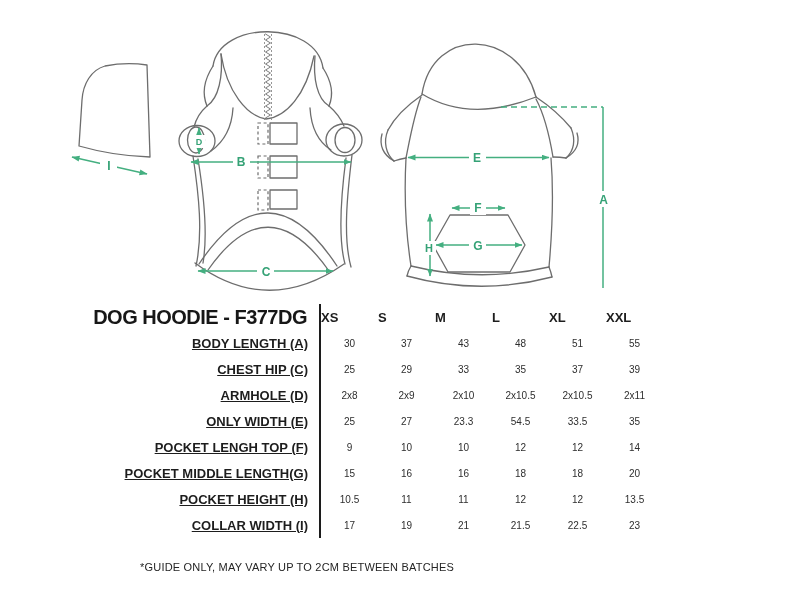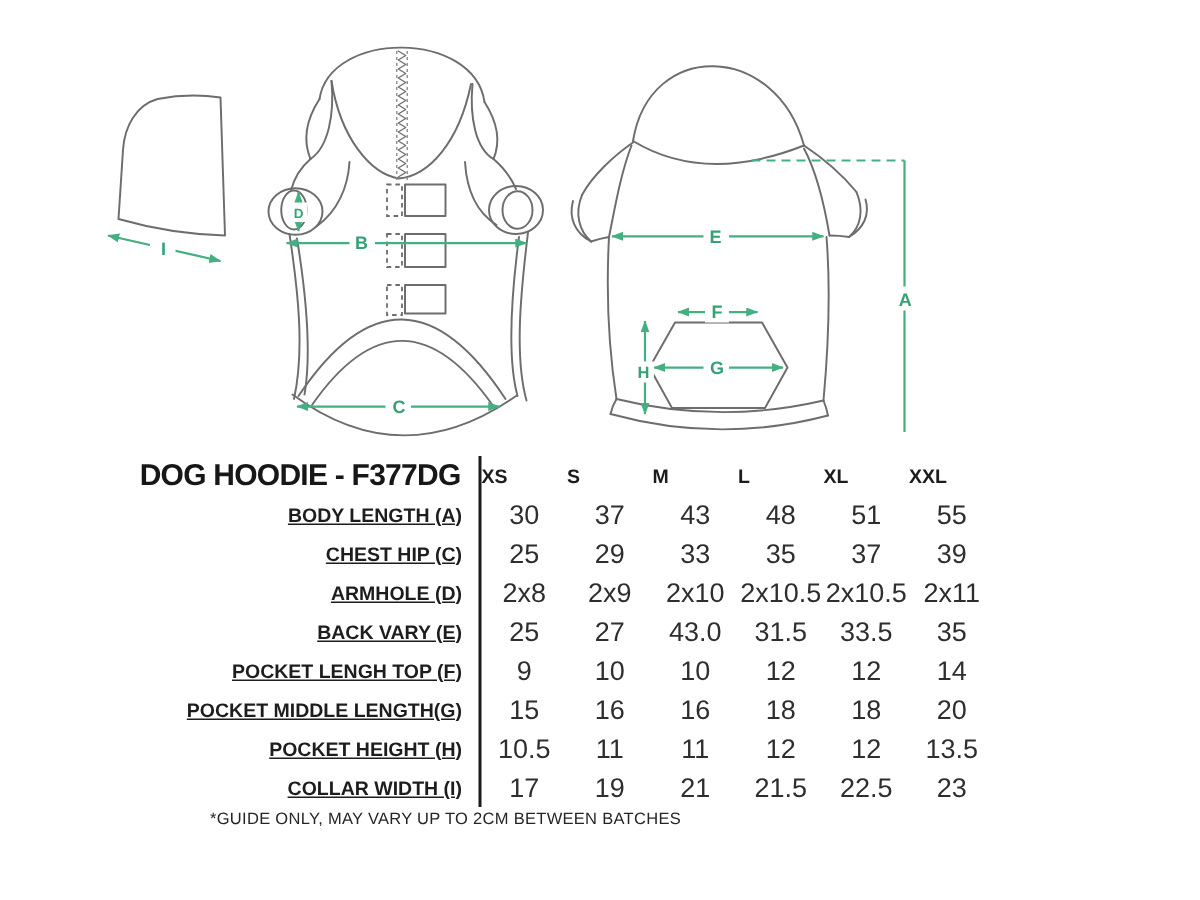--- a/index.html
+++ b/index.html
@@ -22,22 +22,22 @@
   .size-table{position:absolute;left:60px;top:304px;border-collapse:collapse;table-layout:fixed;}
   .size-table td{height:26px;vertical-align:middle;padding:0;}
   .size-table .c-label{width:247px;}
   .size-table .c-val{width:57px;}
   .title-cell{font-size:20px;font-weight:bold;letter-spacing:-.5px;text-align:right;
               padding-right:12px !important;white-space:nowrap;color:#171717;
               border-right:2px solid #1c1c1c;}
   .hdr{font-size:13px;font-weight:bold;text-align:left;color:#1d1d1d;}
   .lbl{font-size:13px;font-weight:bold;text-align:right;padding-right:11px !important;
        white-space:nowrap;color:#1d1d1d;border-right:2px solid #1c1c1c;text-decoration:underline;}
-  .val{font-size:18px;text-align:center;color:#2e2e2e;}
-  .footnote{position:absolute;left:140px;top:540px;font-size:11px;letter-spacing:.2px;color:#252525;}
+  .val{font-size:10px;text-align:center;color:#2e2e2e;}
+  .footnote{position:absolute;left:140px;top:561px;font-size:11px;letter-spacing:.2px;color:#252525;}
 </style>
 </head>
 <body>
 
 <div class="canvas">
 
   <svg class="diagram-svg" width="800" height="300" viewBox="0 0 800 300">
     <defs>
       <marker id="ah" markerWidth="9" markerHeight="8" refX="7.5" refY="3" orient="auto-start-reverse" markerUnits="userSpaceOnUse">
         <path d="M0,0 L8,3 L0,6 Z" fill="#44af80"></path>
@@ -201,25 +201,25 @@
       <tr>
         <td class="lbl">ARMHOLE (D)</td>
         <td class="val">2x8</td>
         <td class="val">2x9</td>
         <td class="val">2x10</td>
         <td class="val">2x10.5</td>
         <td class="val">2x10.5</td>
         <td class="val">2x11</td>
       </tr>
       <tr>
-        <td class="lbl">BACK VARY (E)</td>
+        <td class="lbl">ONLY WIDTH (E)</td>
         <td class="val">25</td>
         <td class="val">27</td>
-        <td class="val">43.0</td>
-        <td class="val">31.5</td>
+        <td class="val">23.3</td>
+        <td class="val">54.5</td>
         <td class="val">33.5</td>
         <td class="val">35</td>
       </tr>
       <tr>
         <td class="lbl">POCKET LENGH TOP (F)</td>
         <td class="val">9</td>
         <td class="val">10</td>
         <td class="val">10</td>
         <td class="val">12</td>
         <td class="val">12</td>

